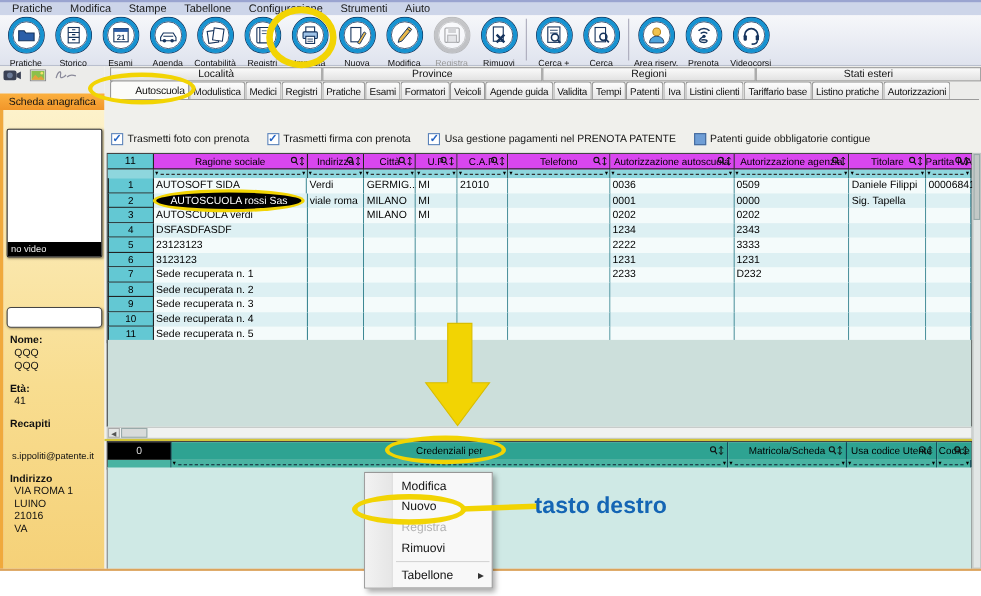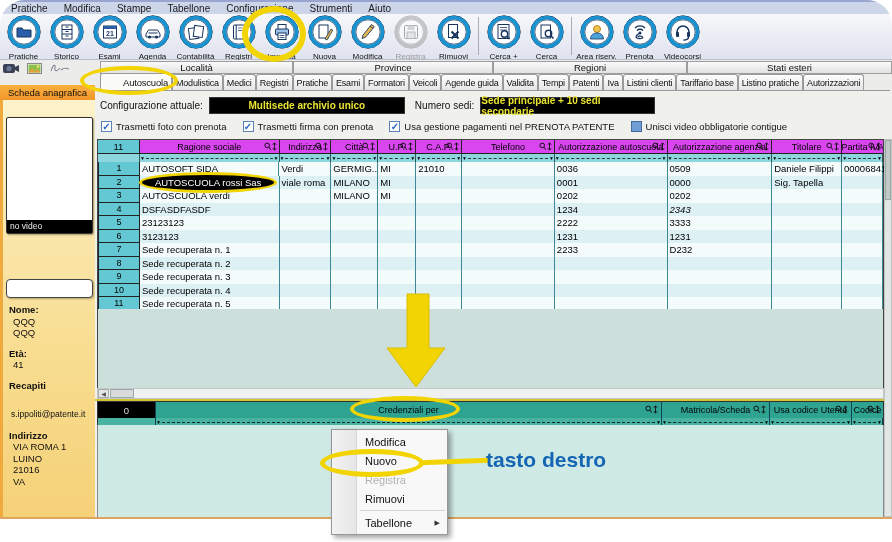--- a/index.html
+++ b/index.html
@@ -1,17 +1,17 @@
 <!DOCTYPE html>
 <html><head>
 <meta charset="utf-8">
 <style>
   * { margin:0; padding:0; box-sizing:border-box; }
   body { font-family:"Liberation Sans", sans-serif; background:#fff; }
-  .window { position:relative; width:892px; height:542px; background:#fff; overflow:hidden; font-family:"Liberation Sans", sans-serif;border-radius:25px; }
+  .window { position:relative; width:892px; height:542px; background:#fff; overflow:hidden; font-family:"Liberation Sans", sans-serif; }
 
   
   .menubar { position:absolute; left:0; top:0; width:892px; height:14px; background:#cdd5e9; border-top:2px solid #9aa4d0; display:flex; align-items:center; gap:2px; padding-left:4px; }
   .menu-item { font-size:10px; color:#1a1a1a; padding:0 7px; cursor:default; }
 
   
   .toolbar { position:absolute; left:0; top:14px; width:892px; height:46px; background:linear-gradient(180deg,#f6f7fa,#dfe3ee); border-bottom:1px solid #b9bfce; display:flex; align-items:flex-start; padding:1px 0 0 2px; }
   .tbtn { width:43px; display:flex; flex-direction:column; align-items:center; cursor:pointer; }
   .tbtn .lbl { font-size:8px; color:#111; margin-top:-1px; white-space:nowrap; }
   .tbtn.disabled .lbl { color:#999; }
@@ -394,42 +394,36 @@
         <div class="b">Indirizzo</div>
         <div class="ind">VIA ROMA 1</div>
         <div class="ind">LUINO</div>
         <div class="ind">21016</div>
         <div class="ind">VA</div>
       </div>
     </div>
   </div>
 
   <div class="main-panel">
-    <div class="config-row">
-      <span>Configurazione attuale:</span>
-      <span class="blackbtn" style="width:196px; margin-left:6px;">Multisede archivio unico</span>
-      <span style="margin-left:10px;">Numero sedi:</span>
-      <span class="blackbtn" style="width:175px; margin-left:6px;">Sede principale + 10 sedi secondarie</span>
-    </div>
     <div class="checkbox-row" id="checkboxrow">
         <label class="cbitem">
           <span class="cbbox">✓</span>
           <span>Trasmetti foto con prenota</span>
         </label>
         <label class="cbitem">
           <span class="cbbox">✓</span>
           <span>Trasmetti firma con prenota</span>
         </label>
         <label class="cbitem">
           <span class="cbbox">✓</span>
           <span>Usa gestione pagamenti nel PRENOTA PATENTE</span>
         </label>
         <label class="cbitem">
           <span class="cbbox filled"></span>
-          <span>Unisci video obbligatorie contigue</span>
+          <span>Patenti guide obbligatorie contigue</span>
         </label>
       </div>
 
     <div class="gtable" id="gtable">
         <div class="gh-row">
           <div class="gh-cell gh-num" style="width: 42px;">11</div>
           <div class="gh-cell" style="width: 140px;">
             <span>Ragione sociale</span>
             <svg class="hic" width="14" height="9" viewBox="0 0 14 9">
               <circle cx="3.2" cy="3.4" r="2.3" fill="none" stroke="#111" stroke-width="1"></circle>
@@ -606,21 +600,21 @@
         </div>
         <div class="g-row">
           <div class="g-cell g-num" style="width: 42px;">4</div>
           <div class="g-cell" style="width: 140px;">DSFASDFASDF</div>
           <div class="g-cell" style="width: 52px;"></div>
           <div class="g-cell" style="width: 47px;"></div>
           <div class="g-cell" style="width: 38px;"></div>
           <div class="g-cell" style="width: 46px;"></div>
           <div class="g-cell" style="width: 93px;"></div>
           <div class="g-cell" style="width: 113px;">1234</div>
-          <div class="g-cell" style="width: 105px; font-style: italic;">2343</div>
+          <div class="g-cell" style="width: 105px;">2343</div>
           <div class="g-cell" style="width: 70px;"></div>
           <div class="g-cell" style="width: 41px;"></div>
         </div>
         <div class="g-row">
           <div class="g-cell g-num" style="width: 42px;">5</div>
           <div class="g-cell" style="width: 140px;">23123123</div>
           <div class="g-cell" style="width: 52px;"></div>
           <div class="g-cell" style="width: 47px;"></div>
           <div class="g-cell" style="width: 38px;"></div>
           <div class="g-cell" style="width: 46px;"></div>

